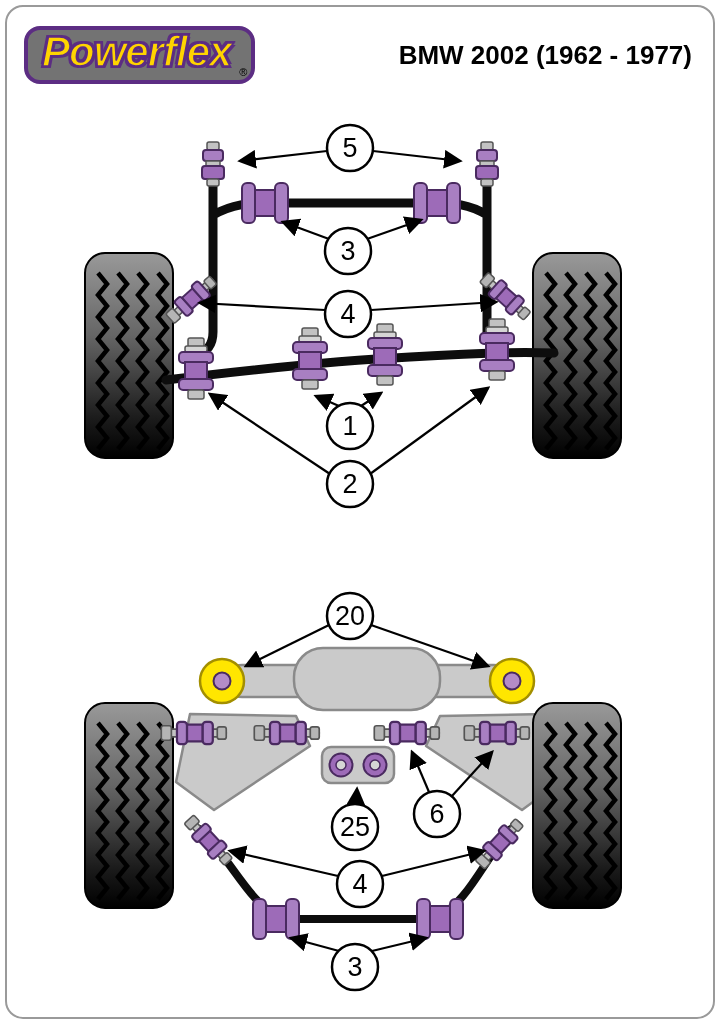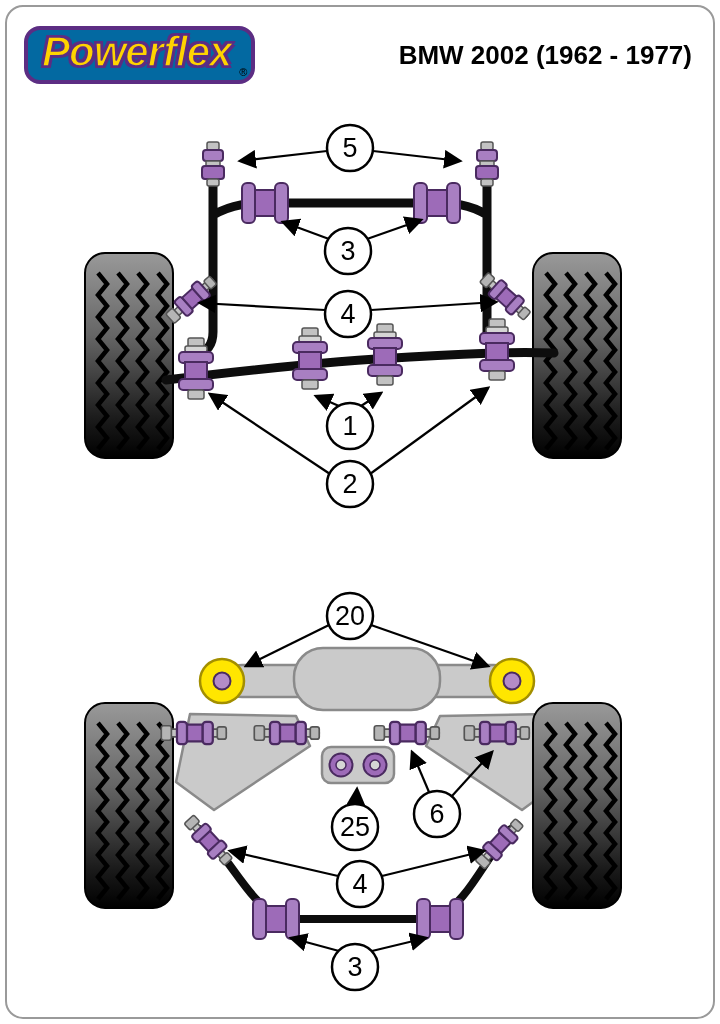--- a/index.html
+++ b/index.html
@@ -10,21 +10,21 @@
   :root{
     --logo-purple:#5c2d83;--logo-yellow:#ffd400;
     --mount-yellow:#ffe600;--mount-outline:#a38f00;
     --subframe-gray:#cacaca;--subframe-outline:#8a8a8a;
     --bar-black:#0d0d0d;
     --bushing-purple:#9d6bb8;--bushing-outline:#4a2a60;
   }
   .frame{position:absolute;inset:5px;border:2px solid #9a9a9a;border-radius:18px;pointer-events:none;}
   .header{position:absolute;left:0;top:0;width:100%;height:100px;}
   .logo{
-    position:absolute;left:24px;top:26px;background:#0369a1;
+    position:absolute;left:24px;top:26px;background:#737373;
     border:4px solid var(--logo-purple);border-radius:16px;
     padding:0 20px 6px 14px;line-height:1.05;
   }
   .logo-text{
     font-style:italic;font-weight:bold;font-size:42px;letter-spacing:-1px;
     color:var(--logo-yellow);
     -webkit-text-stroke:1.6px var(--logo-purple);
     text-shadow:2px 2px 0 var(--logo-purple),-2px -2px 0 var(--logo-purple),
                 2px -2px 0 var(--logo-purple),-2px 2px 0 var(--logo-purple);
   }

